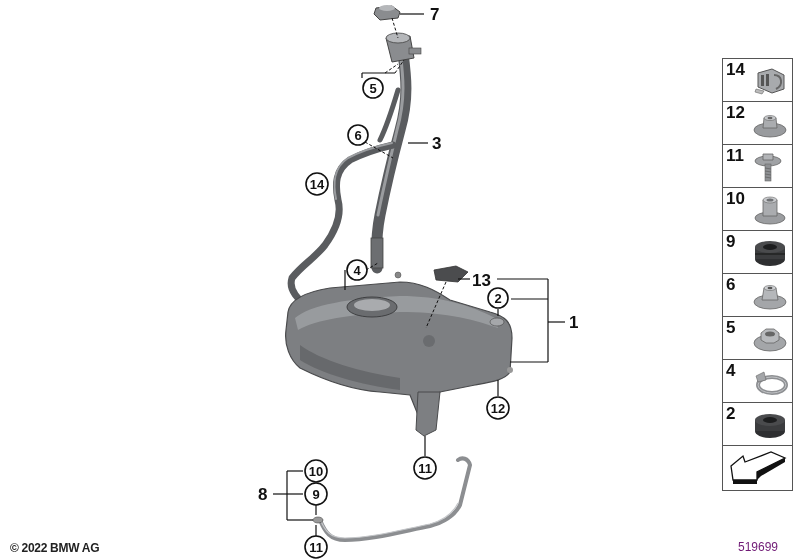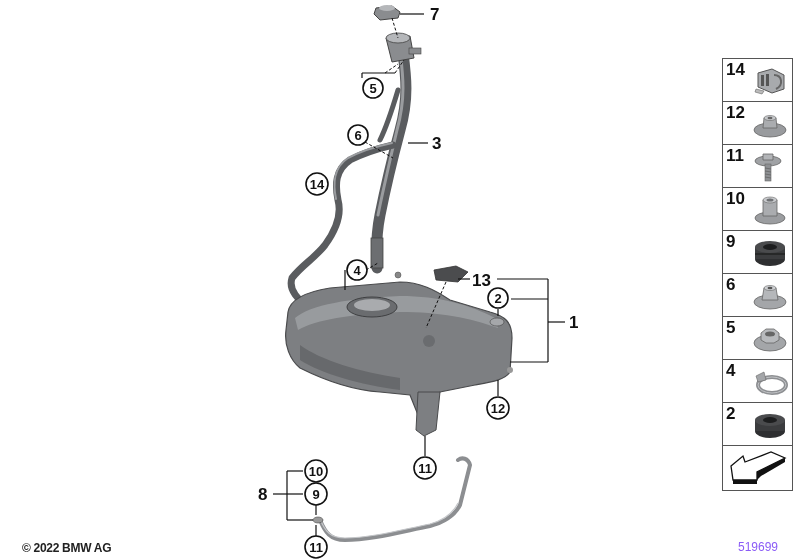--- a/index.html
+++ b/index.html
@@ -17,22 +17,22 @@
     .hose { fill: none; stroke: #5a5c5f; stroke-linecap: round; }
     .hose-hl { fill: none; stroke: #9a9c9f; stroke-linecap: round; }
 
     #side-panel { position: absolute; left: 722px; top: 58px; width: 71px; }
     .part-box { position: relative; width: 69px; height: 42px; border: 1px solid #555; border-bottom: none; background: #fff; }
     .part-box:last-child { border-bottom: 1px solid #555; }
     .part-num { position: absolute; left: 3px; top: 1px; font-weight: bold; font-size: 17px; color: #111; line-height: 20px; }
     .part-icon { position: absolute; right: 4px; top: 6px; width: 36px; height: 32px; }
     .arrow-box { height: 44px; }
 
-    #diagram-id { position: absolute; left: 724px; top: 540px; width: 68px; text-align: center; font-size: 12px; color: #8b5cf6; }
-    #copyright { position: absolute; left: 22px; top: 541px; font-size: 12px; color: #222; font-weight: bold; letter-spacing: -0.3px; }
+    #diagram-id { position: absolute; left: 724px; top: 540px; width: 68px; text-align: center; font-size: 12px; color: #701a75; }
+    #copyright { position: absolute; left: 10px; top: 541px; font-size: 12px; color: #222; font-weight: bold; letter-spacing: -0.3px; }
   </style>
 </head>
 <body>
 
 <svg id="diagram" viewBox="0 0 800 560" xmlns="http://www.w3.org/2000/svg">
 
   <g>
     <path class="hose" stroke-width="11" d="M402,45 C405,70 410,95 400,130 C392,160 385,190 380,215 C376,235 376,250 377,268"></path>
     <path class="hose-hl" stroke-width="3" d="M400,50 C403,75 406,98 397,130 C390,160 383,190 378,215"></path>
     <rect x="371" y="238" width="12" height="30" fill="#6c6e71" stroke="#444" stroke-width="0.8"></rect>

